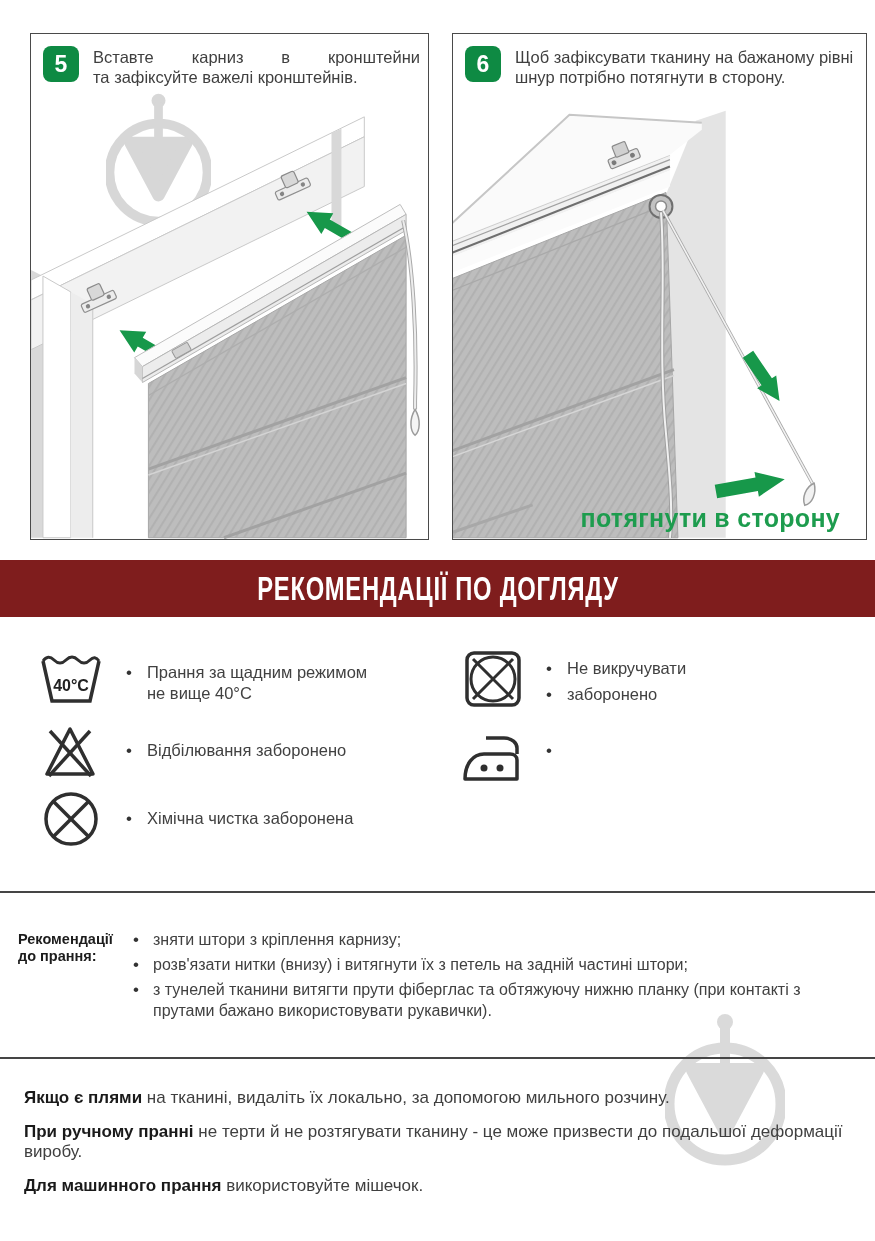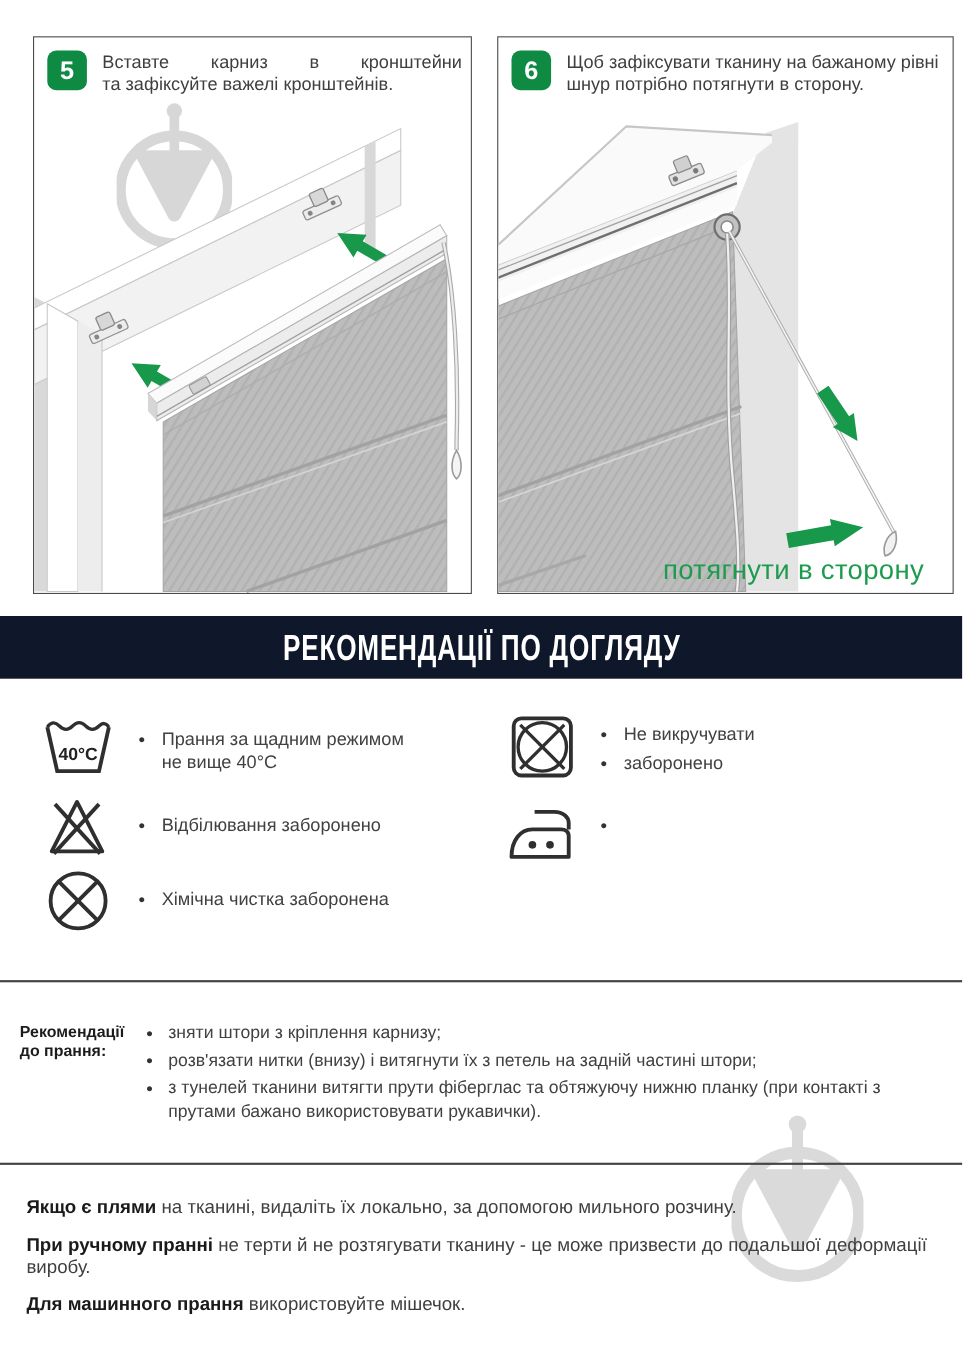--- a/index.html
+++ b/index.html
@@ -11,24 +11,24 @@
   .panel5 { left:30px;  width:399px; }
   .panel6 { left:452px; width:415px; }
   .step-head { position:absolute; top:12px; left:12px; right:8px; display:flex; gap:14px; z-index:3; }
   .badge { flex:0 0 36px; width:36px; height:36px; border-radius:8px; background:#0e8a43; color:#fff;
            font-size:23px; font-weight:bold; display:flex; align-items:center; justify-content:center; }
   .step-lines { padding-top:1px; font-size:16.5px; line-height:20px; color:#3f3f3f; width:100%; }
   .spread { text-align:justify; text-align-last:justify; }
   .illus { position:absolute; left:0; top:0; width:100%; height:100%; z-index:1; }
   .wm { position:absolute; z-index:0; }
   .callout { position:absolute; left:0; right:26px; bottom:6px; z-index:4; text-align:right;
-             font-size:25px; font-weight:normal; color:#1d9c4e; letter-spacing:0.3px;margin-left:12px; }
-
-  
-  .banner { position:absolute; left:0; top:560px; width:875px; height:57px; background:#0f172a;
+             font-size:25px; font-weight:bold; color:#1d9c4e; letter-spacing:0.3px;margin-left:12px; }
+
+  
+  .banner { position:absolute; left:0; top:560px; width:875px; height:57px; background:#7f1d1d;
             display:flex; align-items:center; justify-content:center; }
   .banner span { display:inline-block; transform:scaleX(0.72); color:#fff; font-weight:bold;
                  font-size:33px; letter-spacing:1px; white-space:nowrap; }
 
   
   .care-icon { position:absolute; }
   .care-item { position:absolute; display:flex; gap:9px; color:#414141; font-size:16.5px; line-height:21px; }
   .dot { flex:0 0 12px; font-size:17px; color:#333; line-height:21px; }
   .stack .row { display:flex; gap:9px; }
   .stack .row + .row { margin-top:5px; }

